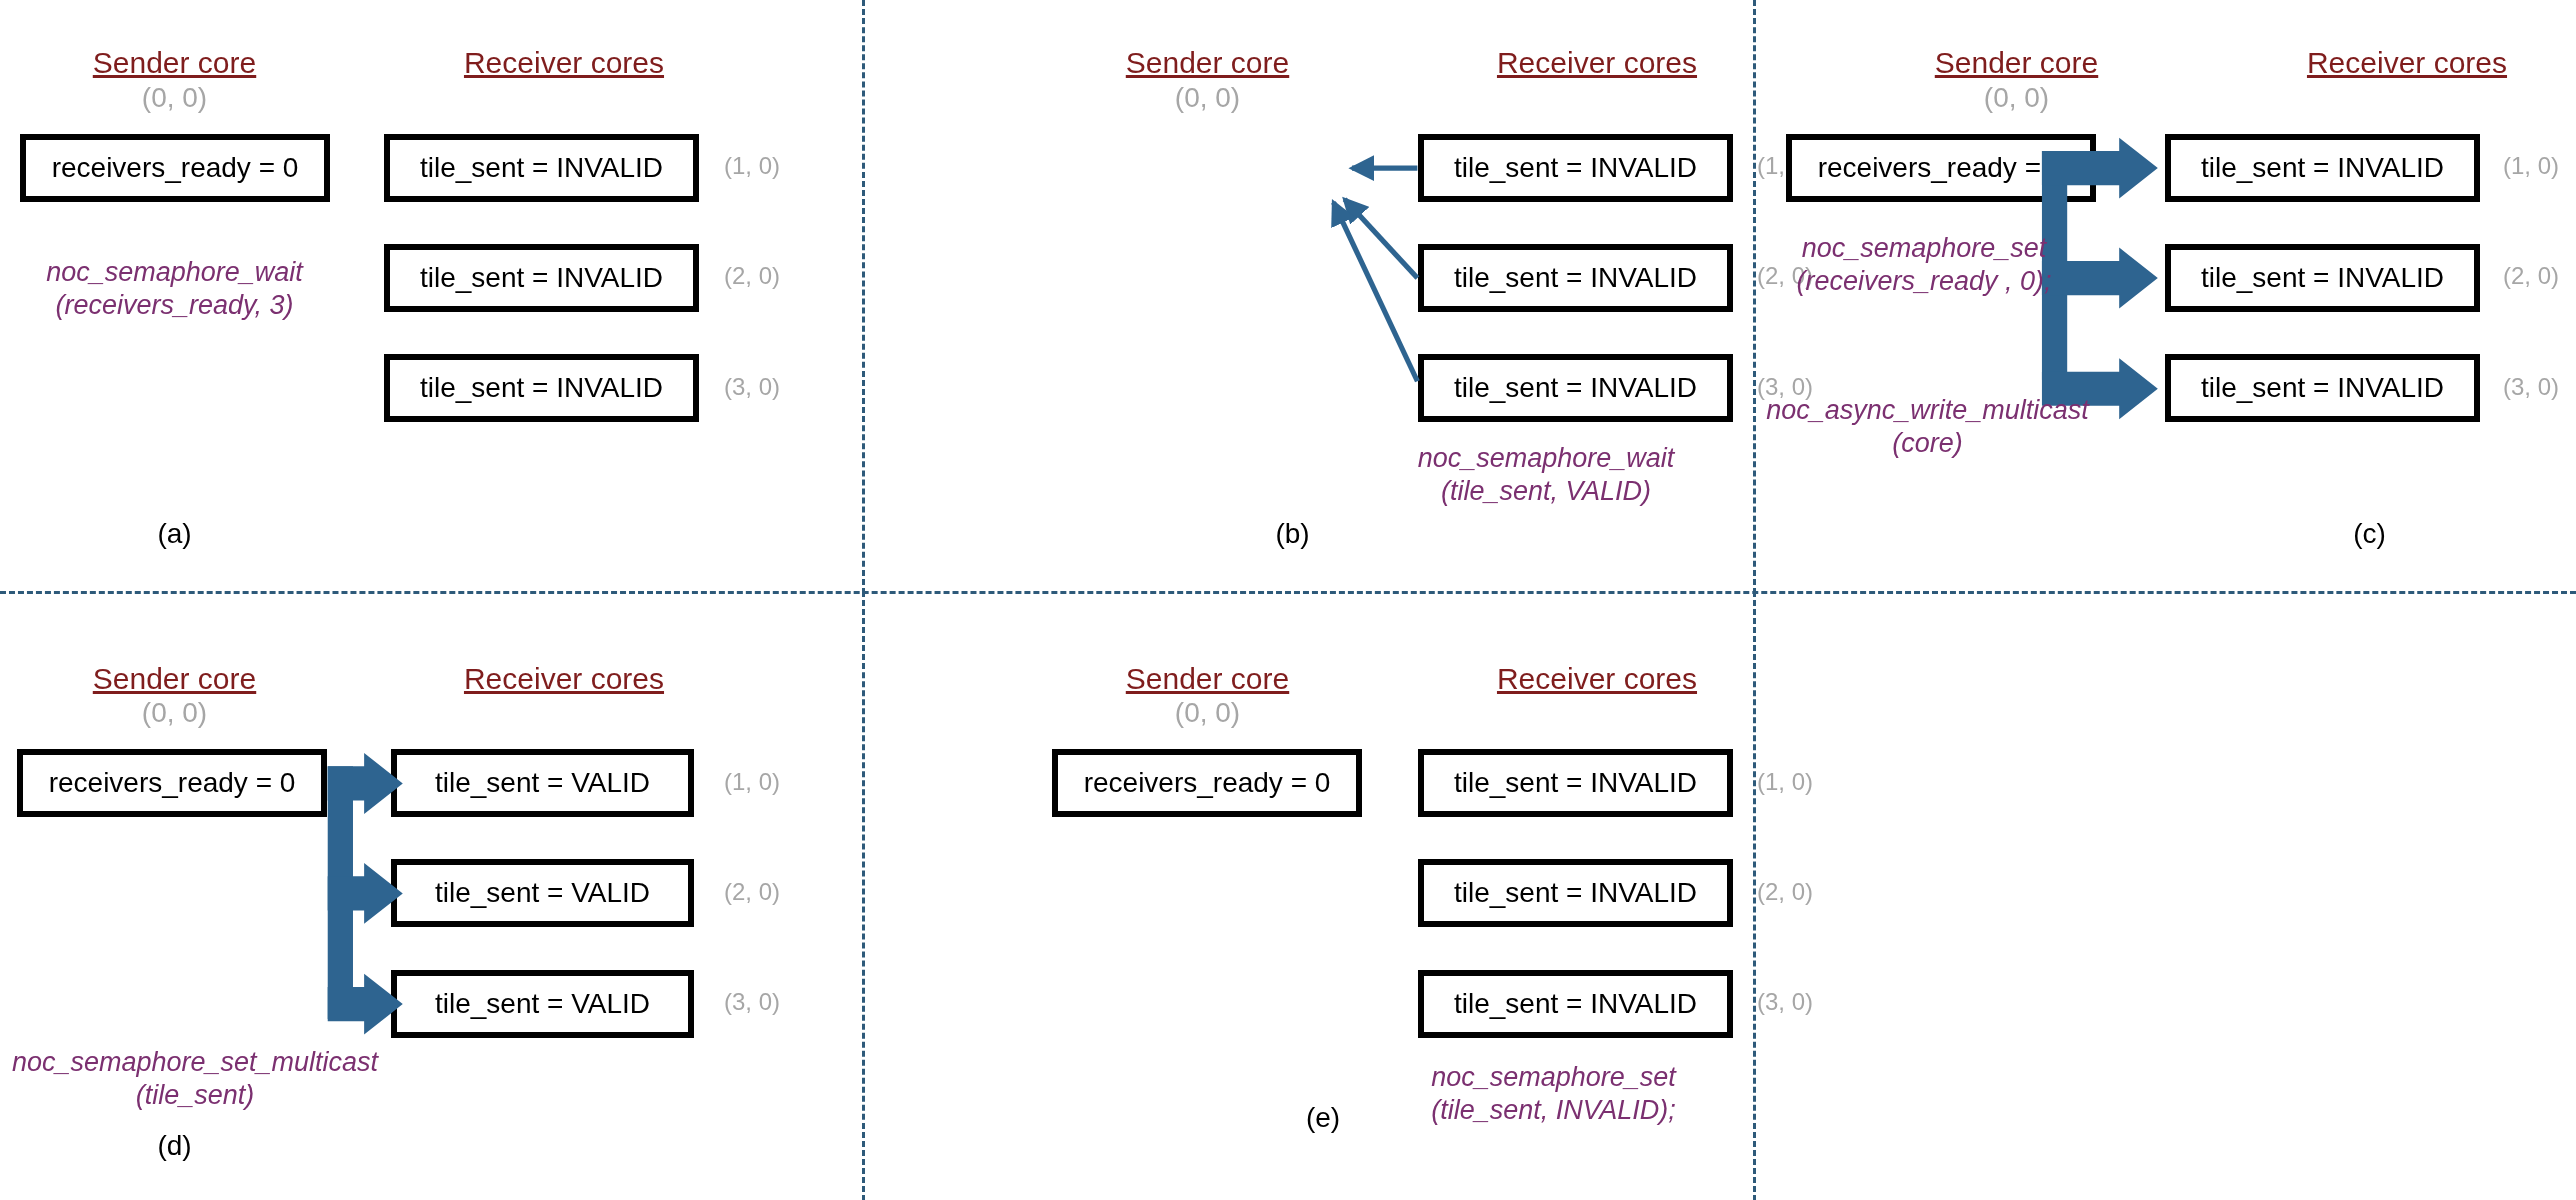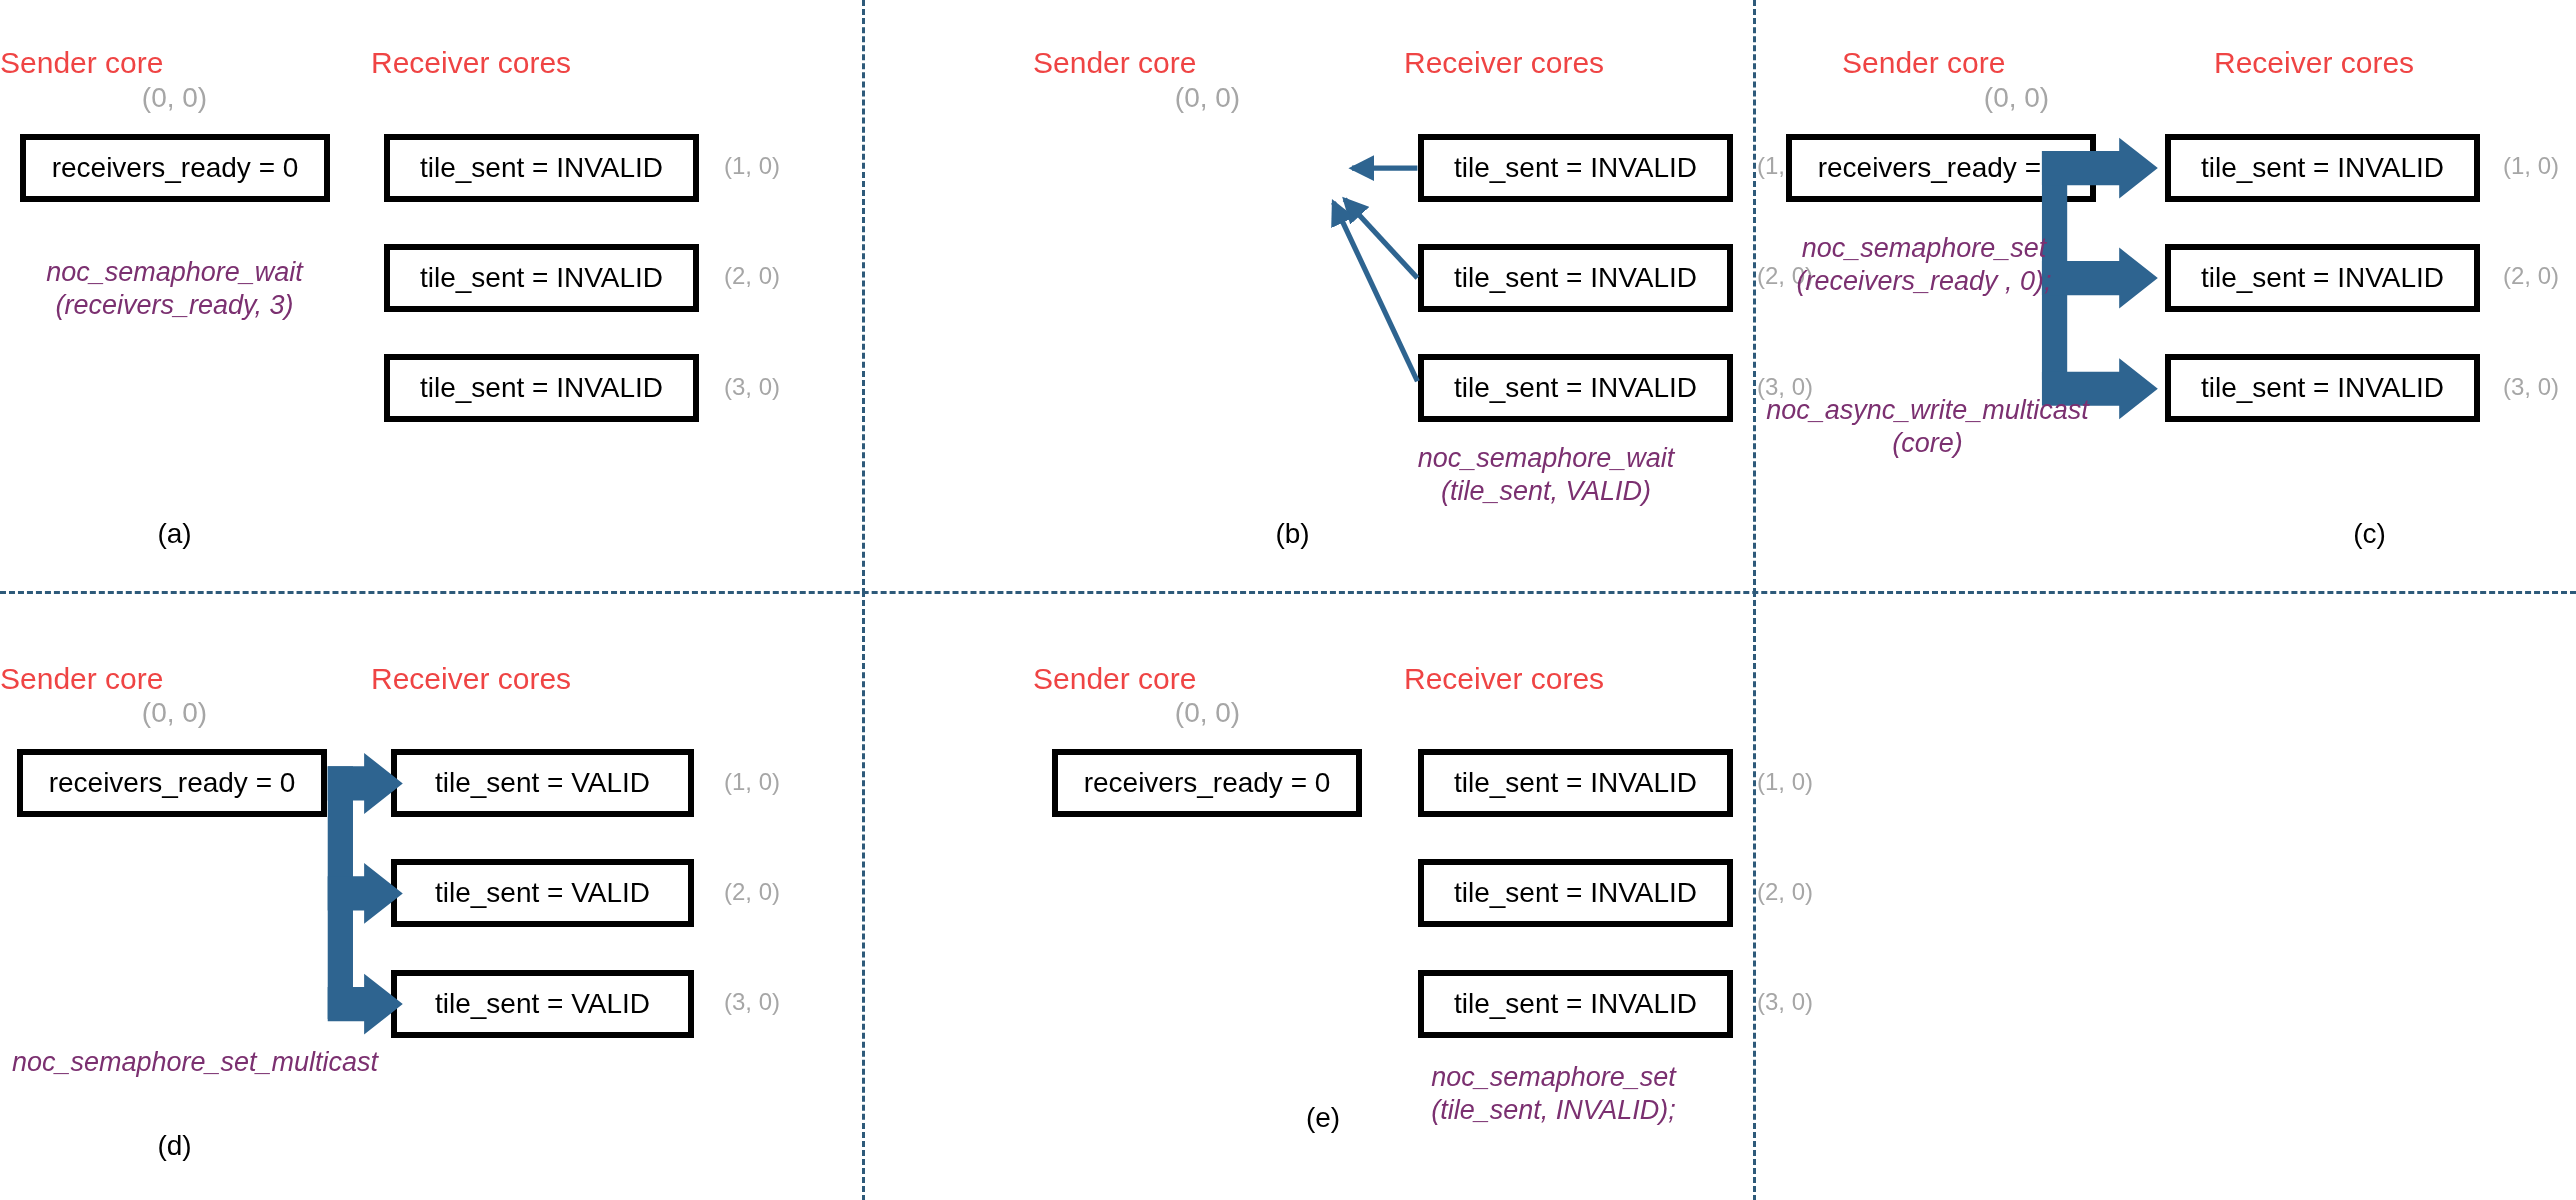--- a/index.html
+++ b/index.html
@@ -32,26 +32,27 @@
   }
 
   
   .panel {
     position: absolute;
   }
 
   
   .col-title {
     position: absolute;
-    color: #ef4444;
+    color: #7f1d1d;
     font-size: 30px;
     font-weight: 400;
     white-space: nowrap;
-    text-align: left;
+    text-align: center;
     letter-spacing: 0px;
+    text-decoration: underline;
   }
   .core-coord {
     position: absolute;
     color: #A6A6A6;
     font-size: 28px;
     font-weight: 400;
     white-space: nowrap;
     text-align: center;
   }
 
@@ -241,20 +242,21 @@
       <g fill="#2E6490" stroke="none">
         <rect x="441" y="236" width="34" height="340"></rect>
         <path d="M441,236 L490,236 L490,218 L542,259 L490,300 L490,282 L441,282 Z"></path>
         <path d="M441,384 L490,384 L490,366 L542,407 L490,448 L490,430 L441,430 Z"></path>
         <path d="M441,533 L490,533 L490,515 L542,556 L490,597 L490,579 L441,579 Z"></path>
       </g>
     </svg>
 
     <div class="api-label left-align" style="left:2px; top:455px; width:386px; text-align:center;">
       <div>noc_semaphore_set_multicast</div>
+      <div>(tile_sent)</div>
     </div>
 
     <div class="fig-letter" style="left:0px; top:539px; width:349px; text-align:center;">(d)</div>
   </div>
 
   <div class="panel" style="left:862px; top:591px; width:891px; height:610px;">
 
     <div class="col-title" style="left:171px; top:71px; width:349px;">Sender core</div>
     <div class="core-coord" style="left:171px; top:106px; width:349px;">(0, 0)</div>
     <div class="col-title" style="left:542px; top:71px; width:386px;">Receiver cores</div>

